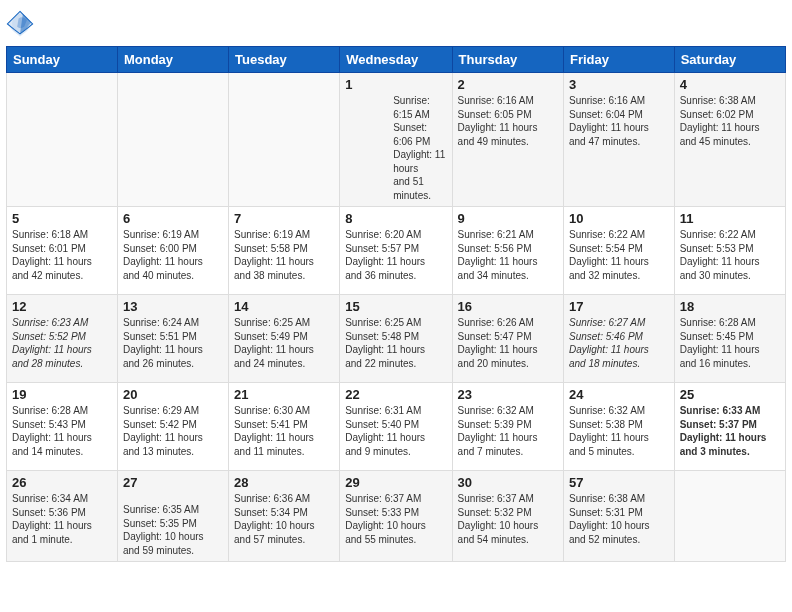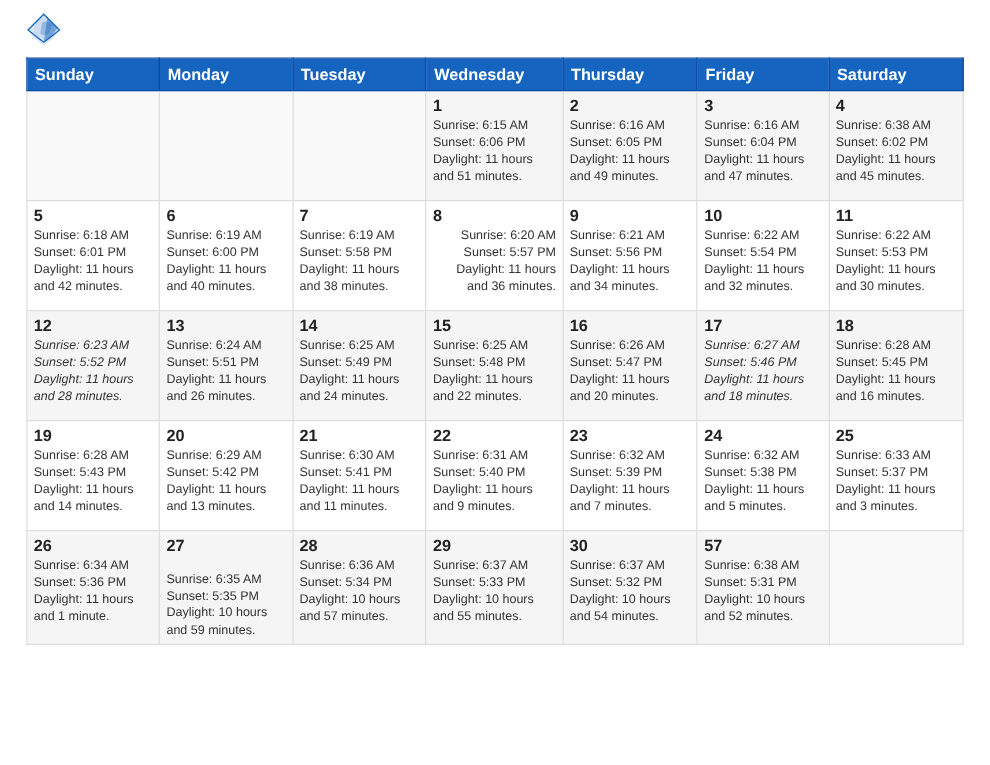--- a/index.html
+++ b/index.html
@@ -5,21 +5,21 @@
     * { box-sizing: border-box; margin: 0; padding: 0; }
     body {
       font-family: Arial, sans-serif;
       background: #fff;
       width: 792px;
       height: 612px;
       overflow: hidden;
     }
     .container {
       width: 792px;
-      padding: 10px 21px;
+      padding: 10px 6px;
     }
     .header-area {
       display: flex;
       align-items: flex-start;
       justify-content: space-between;
       margin-bottom: 8px;
     }
     .logo {
       display: flex;
       align-items: center;
@@ -128,21 +128,21 @@
           <th>Saturday</th>
         </tr>
     </thead>
     <tbody id="calendar-body">
     <tr>
           <td class="empty-cell"></td>
           <td class="empty-cell"></td>
           <td class="empty-cell"></td>
           <td>
             <div class="day-number">1</div>
-            <div class="day-info" style="white-space: pre-line;">Sunrise: 6:15 AM
+            <div class="day-info" style="white-space: pre-line; margin-left: 48px;">Sunrise: 6:15 AM
 Sunset: 6:06 PM
 Daylight: 11 hours
 and 51 minutes.</div>
           </td>
           <td>
             <div class="day-number">2</div>
             <div class="day-info" style="white-space: pre-line;">Sunrise: 6:16 AM
 Sunset: 6:05 PM
 Daylight: 11 hours
 and 49 minutes.</div>
@@ -179,21 +179,21 @@
           </td>
           <td>
             <div class="day-number">7</div>
             <div class="day-info" style="white-space: pre-line;">Sunrise: 6:19 AM
 Sunset: 5:58 PM
 Daylight: 11 hours
 and 38 minutes.</div>
           </td>
           <td>
             <div class="day-number">8</div>
-            <div class="day-info" style="white-space: pre-line; text-align: right;">Sunrise: 6:20 AM
+            <div class="day-info" style="white-space: pre-line;">Sunrise: 6:20 AM
 Sunset: 5:57 PM
 Daylight: 11 hours
 and 36 minutes.</div>
           </td>
           <td>
             <div class="day-number">9</div>
             <div class="day-info" style="white-space: pre-line;">Sunrise: 6:21 AM
 Sunset: 5:56 PM
 Daylight: 11 hours
 and 34 minutes.</div>
@@ -302,21 +302,21 @@
           </td>
           <td>
             <div class="day-number">24</div>
             <div class="day-info" style="white-space: pre-line;">Sunrise: 6:32 AM
 Sunset: 5:38 PM
 Daylight: 11 hours
 and 5 minutes.</div>
           </td>
           <td>
             <div class="day-number">25</div>
-            <div class="day-info" style="white-space: pre-line;">Sunrise: 6:33 AM
+            <div class="day-info" style="white-space: pre-line; font-weight: bold;">Sunrise: 6:33 AM
 Sunset: 5:37 PM
 Daylight: 11 hours
 and 3 minutes.</div>
           </td>
         </tr>
         <tr>
           <td>
             <div class="day-number">26</div>
             <div class="day-info" style="white-space: pre-line;">Sunrise: 6:34 AM
 Sunset: 5:36 PM

